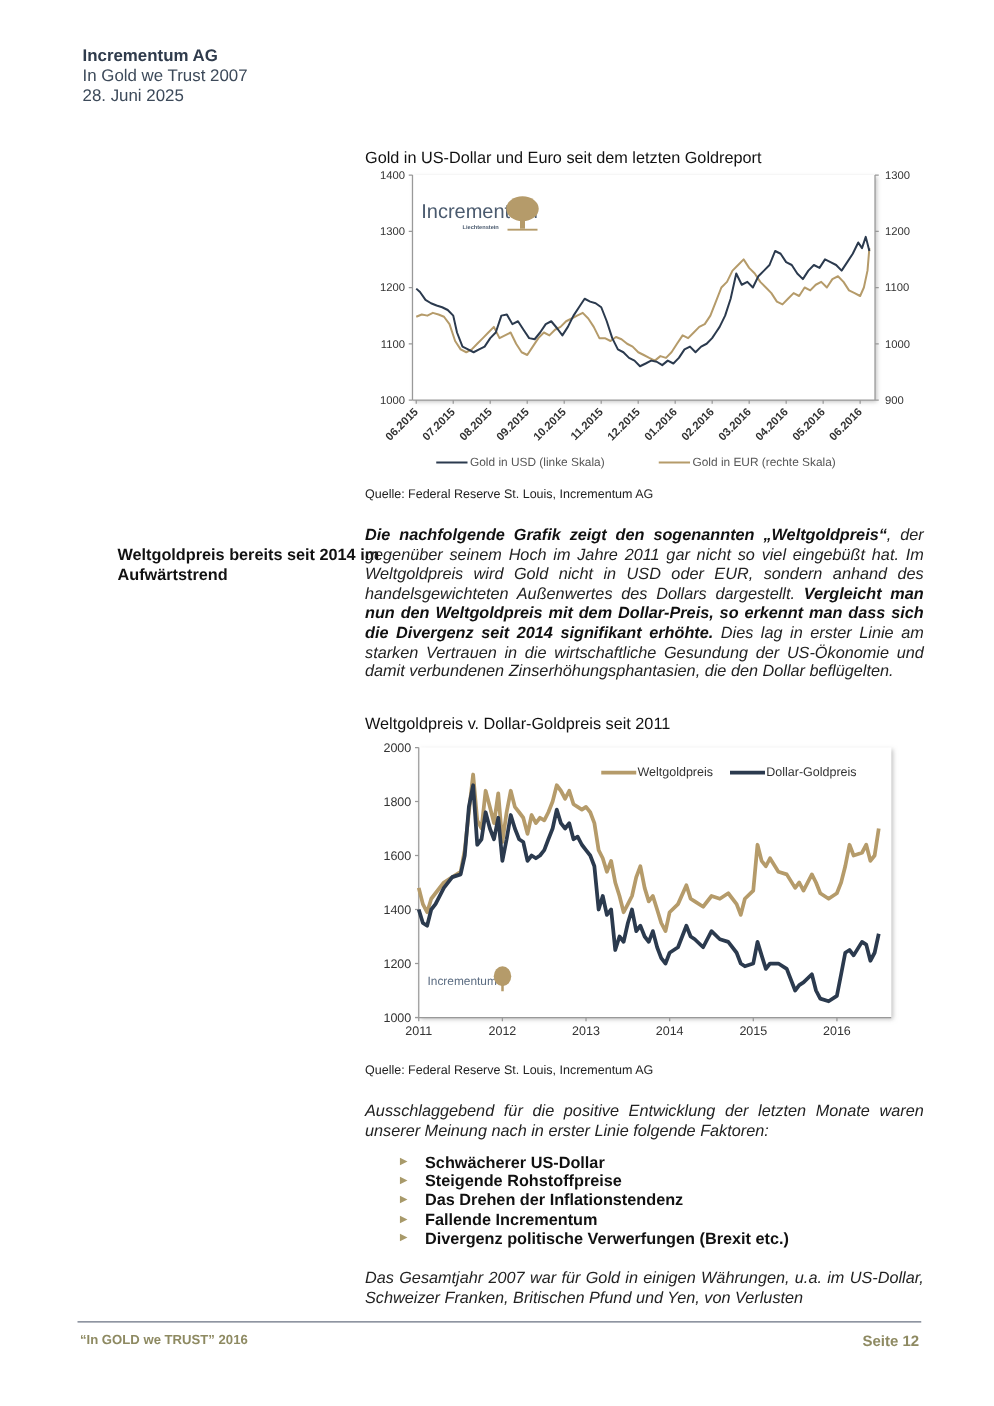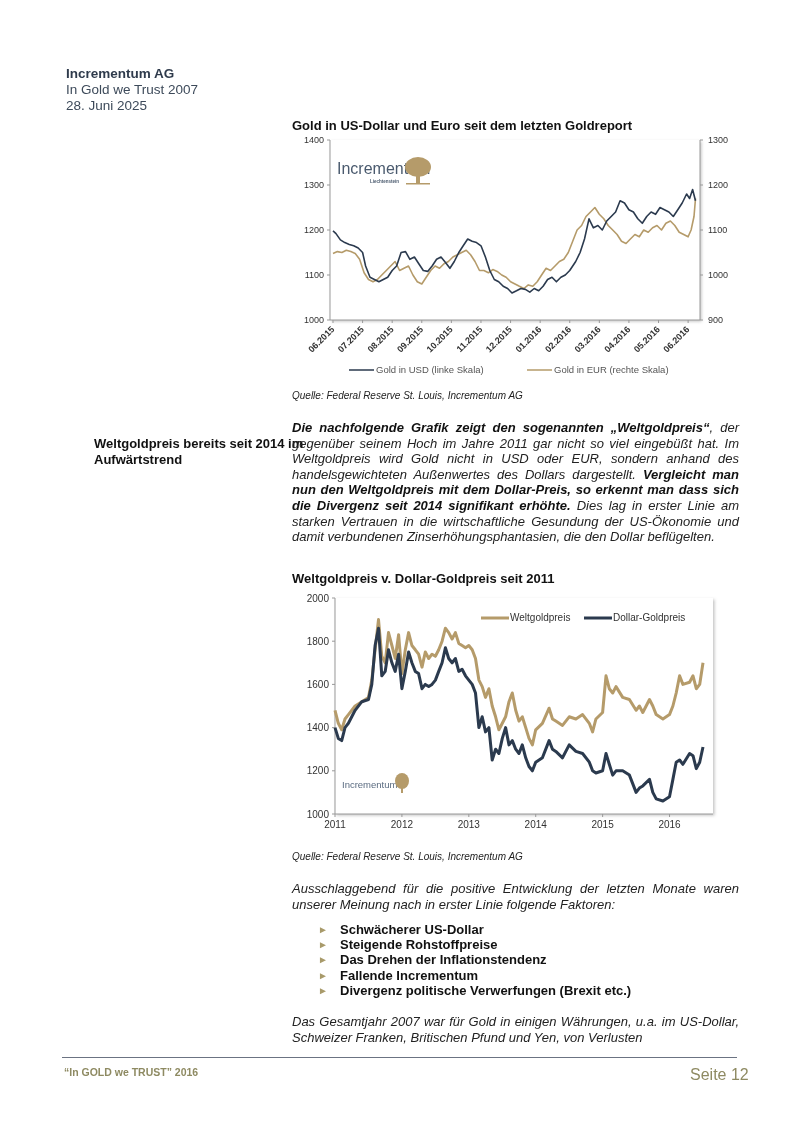--- a/index.html
+++ b/index.html
@@ -1,30 +1,30 @@
 <!DOCTYPE html>
 <html><head>
 <meta charset="utf-8">
 <style>
   html, body { margin: 0; padding: 0; background: #ffffff; }
   body { width: 795px; height: 1125px; position: relative; overflow: hidden;
          font-family: "Liberation Sans", sans-serif; color: #1a1a1a; }
   .hdr { position: absolute; left: 66px; top: 37px; font-size: 13.5px; line-height: 16px; color: #3d4a5a; }
-  .hdr .co { font-weight: bold; color: #2f3b4c; margin-top: 29px; }
-  .chart-title { position: absolute; left: 292px; font-size: 13px; font-weight: bold; color: #111; }
-  .source { position: absolute; left: 292px; font-size: 10px; font-style: italic; color: #222; }
+  .hdr .co { font-weight: bold; color: #2f3b4c; }
+  .chart-title { position: absolute; left: 292px; font-size: 13px; font-weight: normal; color: #111; }
+  .source { position: absolute; left: 292px; font-size: 10px; color: #222; }
   .sidenote { position: absolute; left: 66px; top: 436px; width: 220px; font-size: 13px; font-weight: bold; line-height: 16px; color: #111; margin-left: 28px; }
   .para { position: absolute; left: 292px; width: 447px; font-size: 13px; line-height: 15.6px; text-align: justify; color: #222; font-style: italic; }
   .para b { color: #111; }
   .bullets { position: absolute; left: 318px; top: 922px; margin: 0; padding: 0; list-style: none; font-size: 13px; font-weight: bold; line-height: 15.2px; color: #111; }
   .bullets li { position: relative; padding-left: 22px; }
   .bullets li .arrow { position: absolute; left: 0; top: 0; color: #a89a6a; font-size: 10px; }
   .footer-line { position: absolute; left: 62px; top: 1057px; width: 675px; height: 1px; background: #6b7382; }
   .footer-left { position: absolute; left: 64px; top: 1066px; font-size: 10.5px; color: #8e8a62; font-weight: bold; }
-  .footer-right { position: absolute; left: 690px; top: 1066px; font-size: 16px; color: #8e8a62; }
+  .footer-right { position: absolute; left: 690px; top: 1066px; font-size: 12px; color: #8e8a62; font-weight: bold; }
   svg text { font-family: "Liberation Sans", sans-serif; }
 </style>
 </head>
 <body>
 
 <div class="hdr">
   <div class="co">Incrementum AG</div>
   <div>In Gold we Trust 2007</div>
   <div>28. Juni 2025</div>
 </div>

